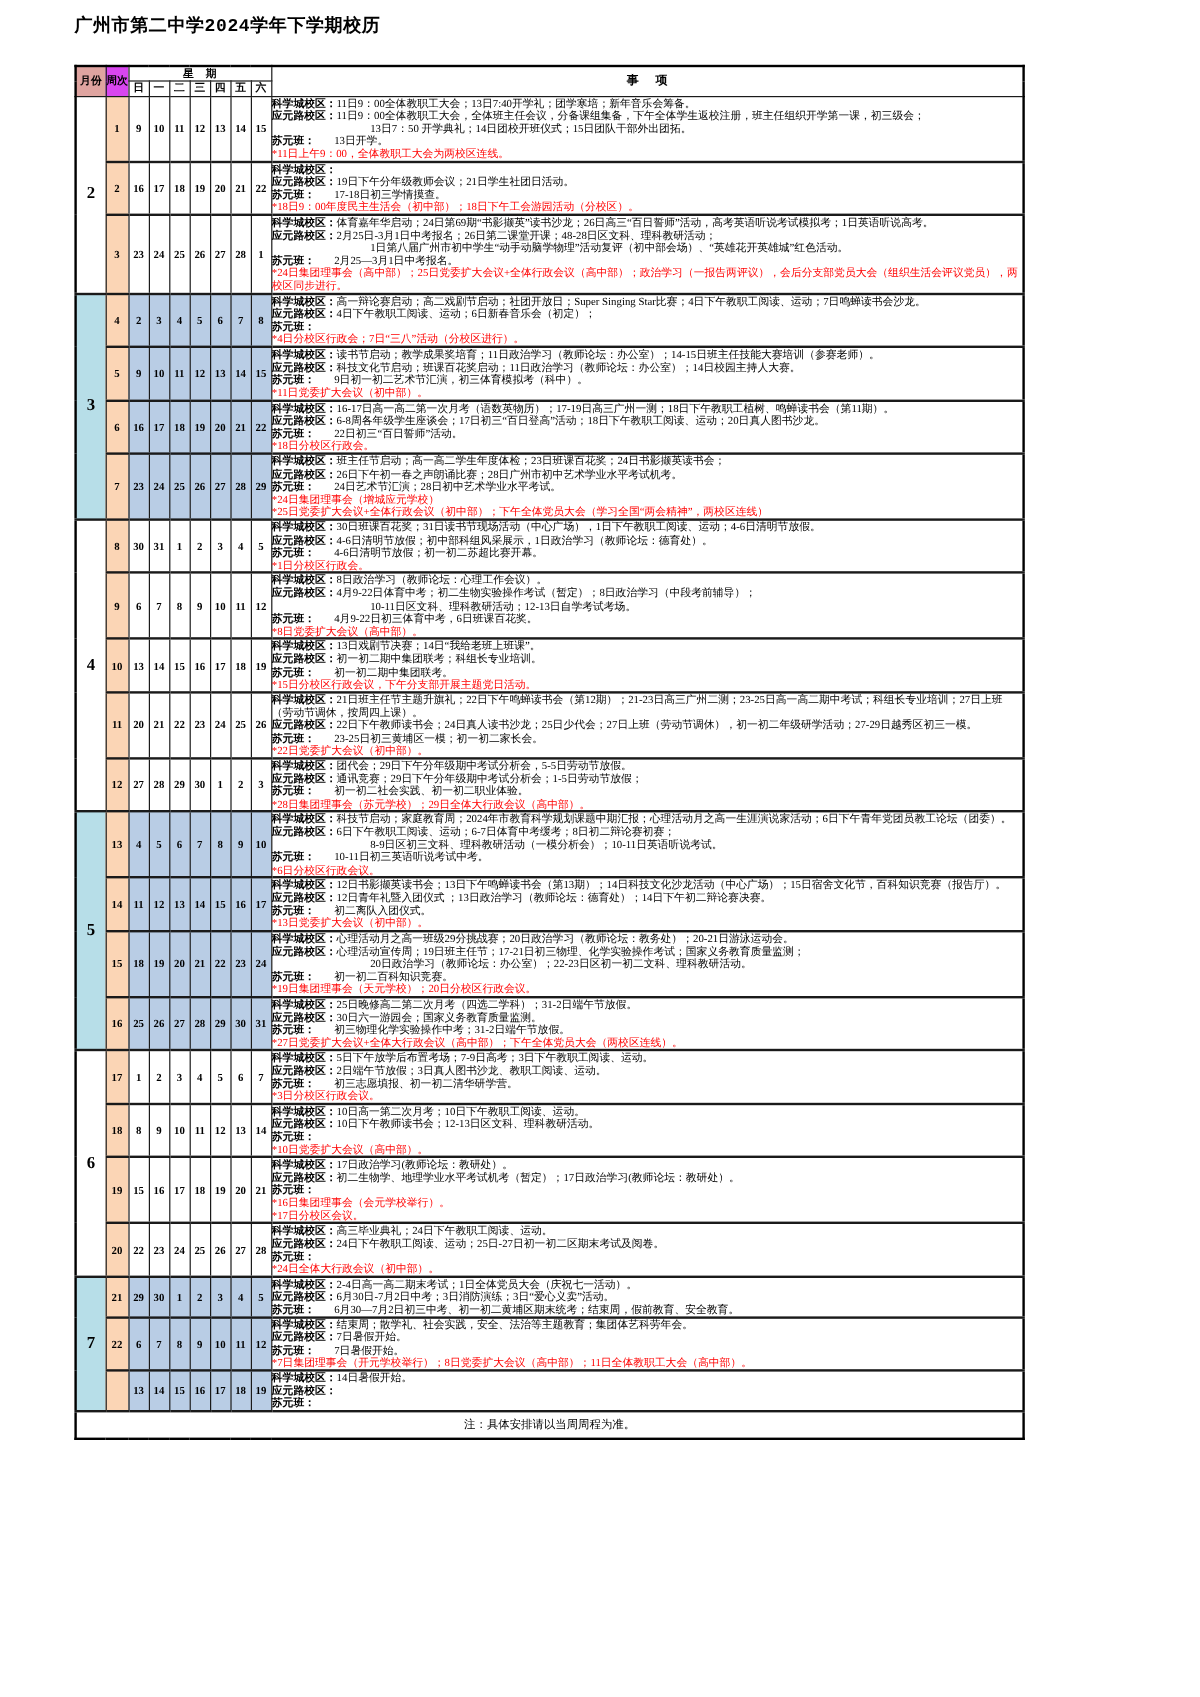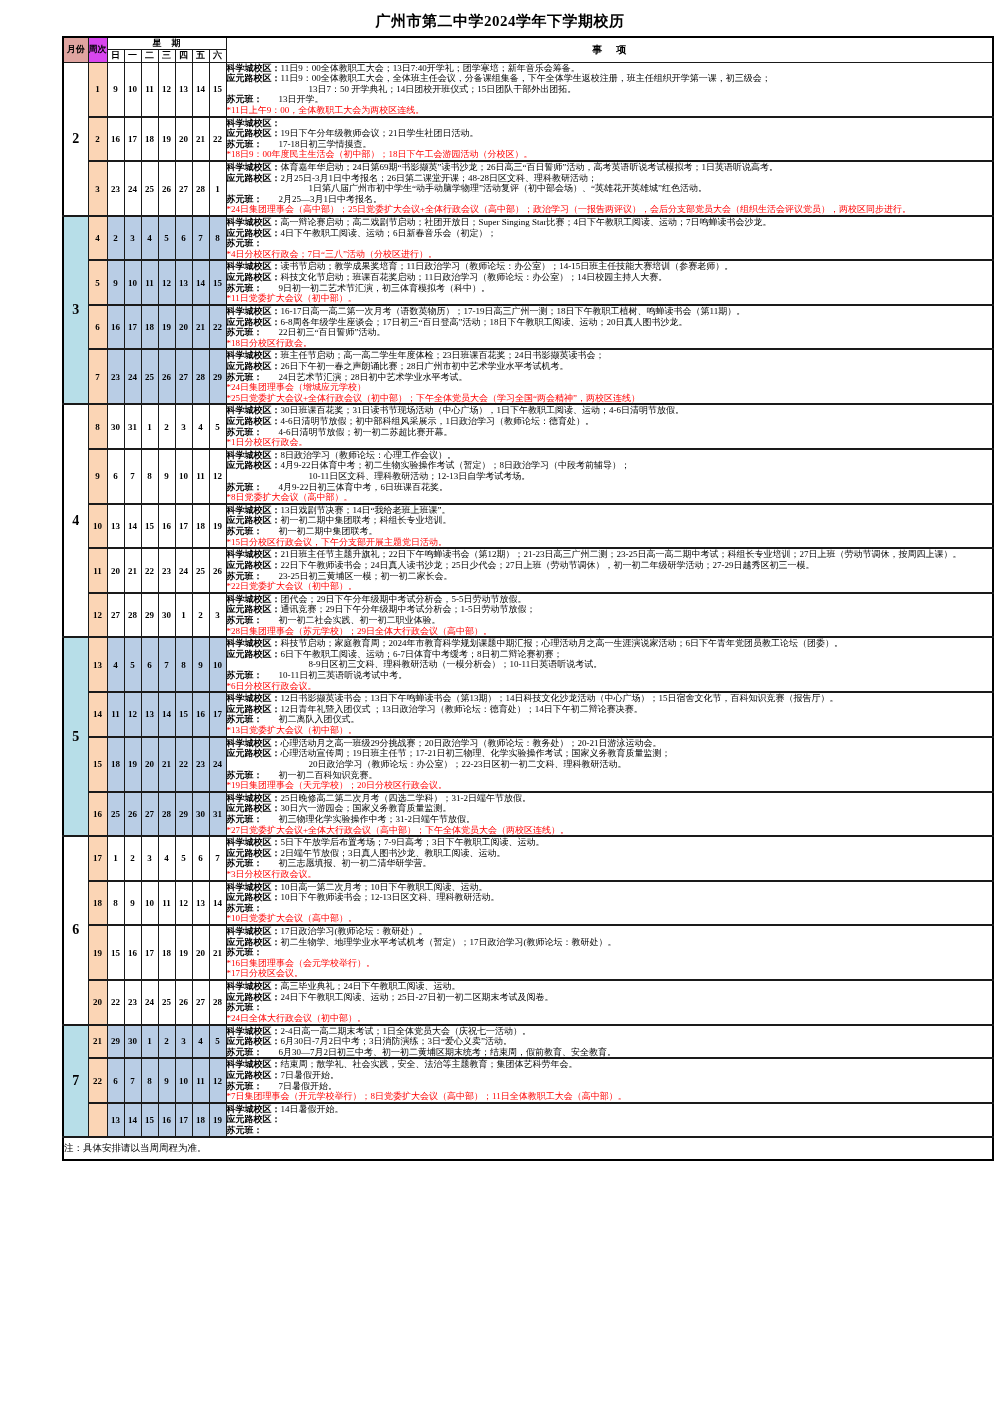--- a/index.html
+++ b/index.html
@@ -1,40 +1,40 @@
 <!DOCTYPE html>
 <html><head>
 <meta charset="utf-8">
 <style>
   html,body { margin:0; padding:0; background:#fff; }
   body { width:1000px; height:1414px; font-family:"Liberation Serif","DejaVu Serif",serif; color:#000; }
   .page { padding:12px 62px 0 62px; }
-  .title { text-align:center; font-family:Liberation Serif, serif;
-           font-weight:bold; font-size:15px; margin-bottom:5px; letter-spacing:0.5px; }
-  table.cal { border-collapse:collapse; width:932px; table-layout:fixed; border:2px solid #000; }
+  .title { text-align:left; font-family:Liberation Mono, monospace;
+           font-weight:bold; font-size:15px; margin-bottom:23px; letter-spacing:0.5px; }
+  table.cal { border-collapse:collapse; width:792px; table-layout:fixed; border:2px solid #000; }
   table.cal th, table.cal td { border:1px solid #1a1a1a; padding:0; vertical-align:middle; }
   table.cal tbody td { border-bottom-width:2px; }
   thead th { font-size:9px; font-weight:bold; background:#fff; line-height:1.25; }
   th.hdr-month { background:#DFA4A0; }
   th.hdr-week  { background:#d946ef; }
   th.hdr-days  { letter-spacing:10px; text-indent:10px; }
   th.hdr-events{ letter-spacing:14px; text-indent:14px; font-size:10px; }
   td.month-cell { text-align:center; font-size:14px; font-weight:bold; background:#fff; }
   td.month-cell.mblue { background:#B7DEE8; }
   td.week-cell { text-align:center; font-size:9px; font-weight:bold; background:#FBD5B5; }
   td.date-cell { text-align:center; font-size:9px; font-weight:bold; background:#fff; }
   tr.blue td.date-cell { background:#B9CDE5; }
   td.events-cell { padding:2px 4px; font-size:9px; line-height:1.18; vertical-align:middle; }
   .line { white-space:normal; }
   .lbl { font-weight:bold; }
   .lbl.su { display:inline-block; min-width:52px; }
   .cont { padding-left:58px;margin-left:24px; }
   .red { color:#FF0000; }
   .red .lbl-b { font-weight:normal; }
-  tfoot td.note { font-size:9.5px; padding:4px 0; border:1px solid #1a1a1a; }
+  tfoot td.note { text-align:center; font-size:9.5px; padding:4px 0; border:1px solid #1a1a1a; }
 </style>
 </head>
 <body>
 
 <div class="page">
   <div class="title">广州市第二中学2024学年下学期校历</div>
   <table class="cal">
     <colgroup>
       <col style="width:25px">
         <col style="width:19px">

